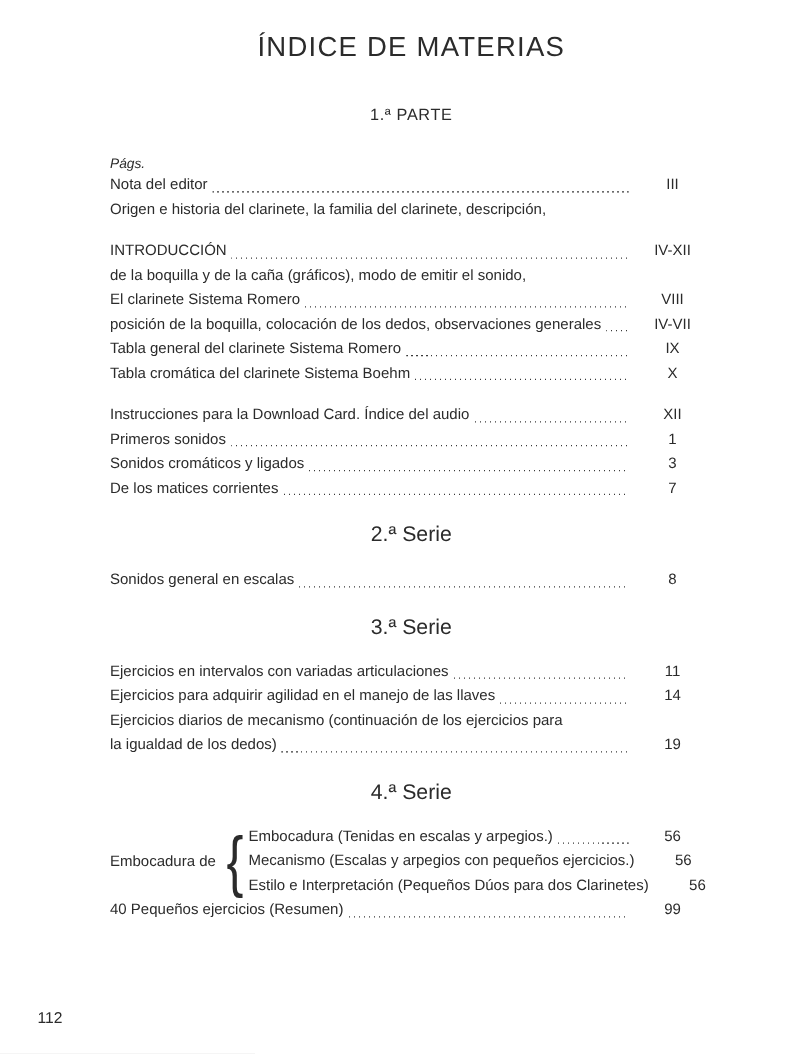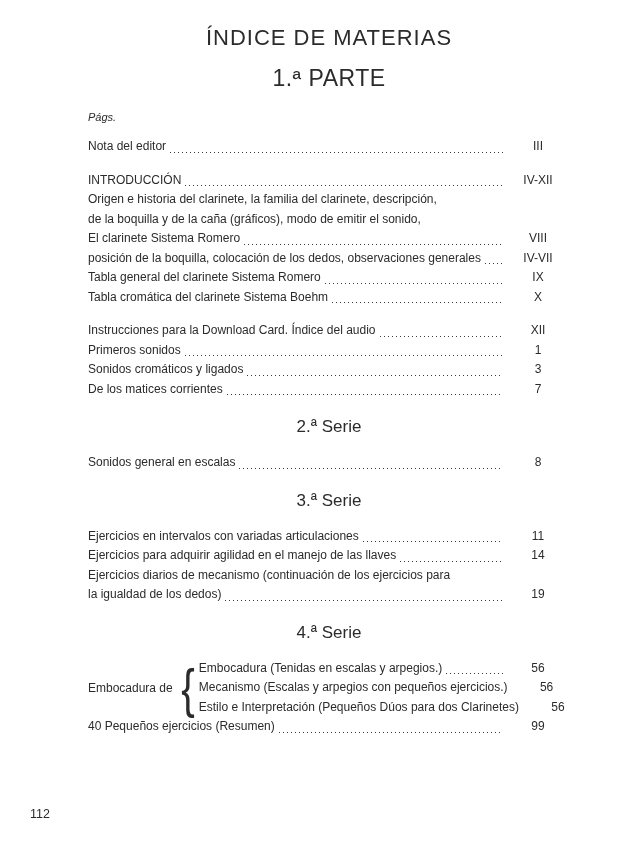--- a/index.html
+++ b/index.html
@@ -16,23 +16,23 @@
 
   .title {
     text-align:center;
     font-size:22px;
     line-height:28px;
     letter-spacing:1px;
     white-space:nowrap;
   }
   .part-heading {
     text-align:center;
-    font-size:23px;
+    font-size:13px;
     line-height:24px;
-    margin-top:14px;
+    margin-top:28px;
     letter-spacing:0.5px;
   }
   .pags-label {
     font-style:italic;
     font-size:11px;
     line-height:14px;
     margin-top:20px;
     padding-right:16px;
   }
 
@@ -49,21 +49,21 @@
     height:1px;
     align-self:flex-end;
     margin:0 3px 4px 4px;
     background-image:repeating-linear-gradient(
       to right, #3a3a3a 0, #3a3a3a 1px, transparent 1px, transparent 4px);
   }
   .row.nolead .leader { background-image:none; }
   .pg { width:64px; flex:none; text-align:center; white-space:nowrap; }
 
   .gap-a { margin-top:14px; }
-  .gap-b { margin-top:13px; }
+  .gap-b { }
 
   .series-heading {
     text-align:center;
     font-size:17px;
     line-height:22px;
     margin:17px 0 15px 0;
   }
 
   .brace-group { display:flex; align-items:center; }
   .brace-label { font-size:12px; white-space:nowrap; flex:none; }
@@ -93,29 +93,29 @@
     <div class="title">ÍNDICE DE MATERIAS</div>
     <div class="part-heading">1.ª PARTE</div>
     <div class="pags-label">Págs.</div>
 
     <div class="row gap-b">
       <span class="lbl">Nota del editor</span>
       <span class="leader"></span>
       <span class="pg">III</span>
     </div>
 
+    <div class="row nolead">
+      <span class="lbl">Origen e historia del clarinete, la familia del clarinete, descripción,</span>
+      <span class="leader"></span>
+      <span class="pg"></span>
+    </div>
     <div class="row gap-a">
       <span class="lbl">INTRODUCCIÓN</span>
       <span class="leader"></span>
       <span class="pg">IV-XII</span>
-    </div>
-    <div class="row nolead">
-      <span class="lbl">Origen e historia del clarinete, la familia del clarinete, descripción,</span>
-      <span class="leader"></span>
-      <span class="pg"></span>
     </div>
     <div class="row nolead">
       <span class="lbl">de la boquilla y de la caña (gráficos), modo de emitir el sonido,</span>
       <span class="leader"></span>
       <span class="pg"></span>
     </div>
     <div class="row">
       <span class="lbl">El clarinete Sistema Romero</span>
       <span class="leader"></span>
       <span class="pg">VIII</span>

